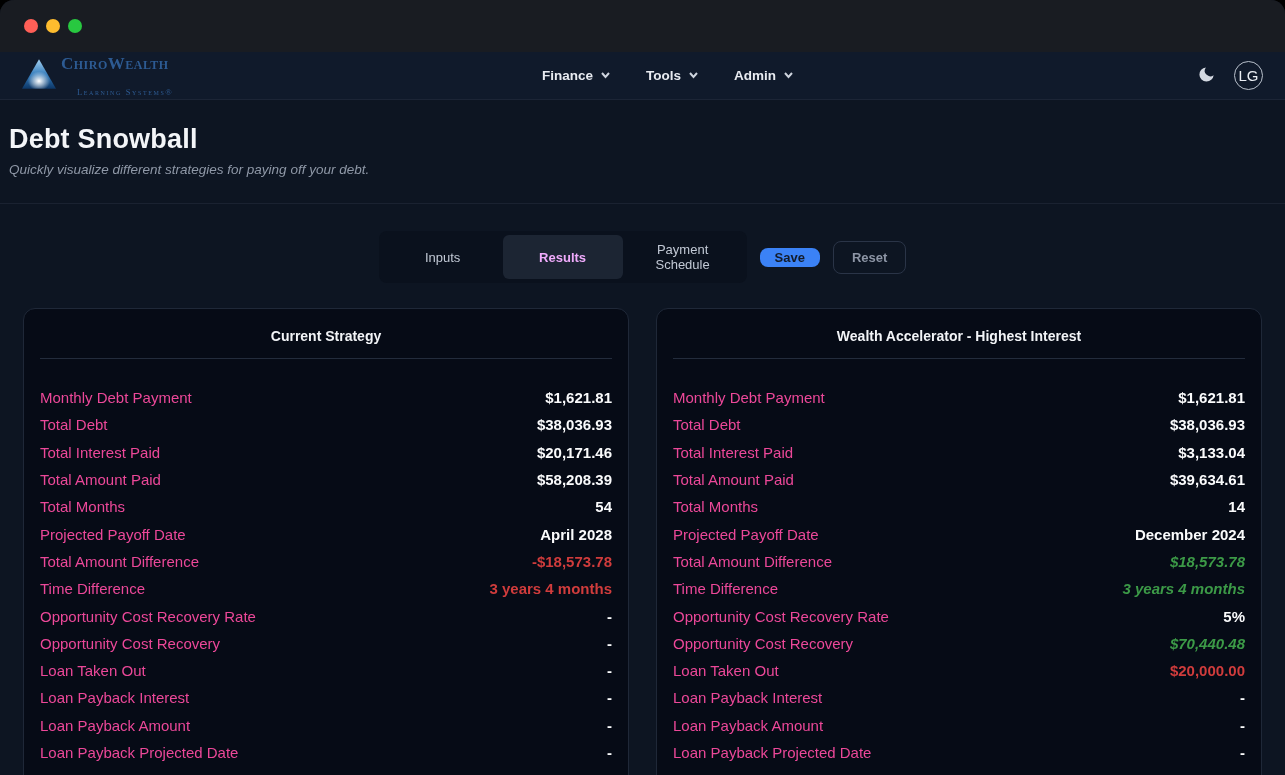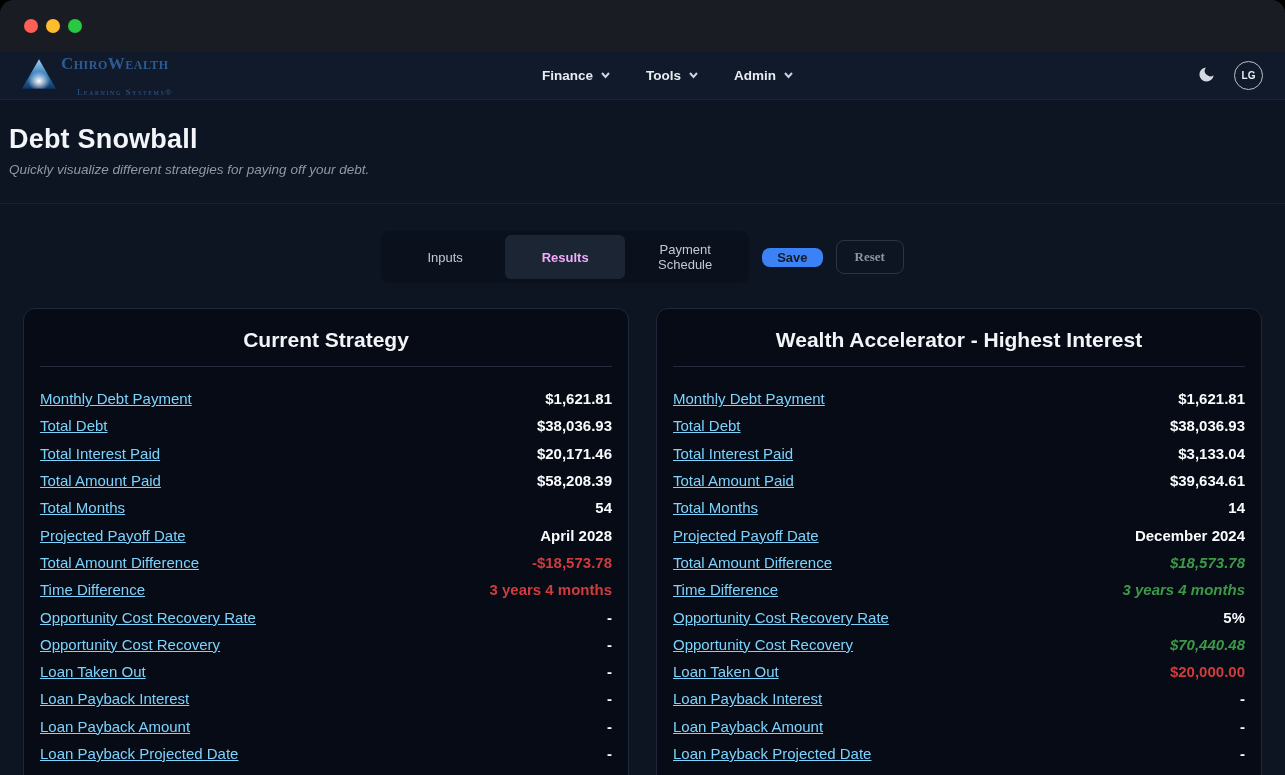--- a/index.html
+++ b/index.html
@@ -27,47 +27,47 @@
   .logo-tagline { font-family:"Liberation Serif","DejaVu Serif",serif; font-variant:small-caps;
                   font-size:8.5px; color:#2d5b93; letter-spacing:1.6px; padding-left:16px; margin-top:16px; }
   .nav-center { position:absolute; left:calc(50% + 25px); transform:translateX(-50%);
                 display:flex; gap:36px; }
   .nav-item { display:flex; align-items:center; gap:7px; background:none; border:none; cursor:pointer;
               color:#e8ebf1; font-size:13.5px; font-weight:700; font-family:inherit; }
   .chev { width:10px; height:10px; stroke:#cdd3dd; stroke-width:2; fill:none; }
   .nav-right { margin-left:auto; display:flex; align-items:center; gap:18px; }
   .icon-btn { background:none; border:none; cursor:pointer; display:flex; align-items:center; }
   .avatar { width:29px; height:29px; border-radius:50%; border:1px solid #b9c1cc; background:transparent;
-            color:#e9edf3; font-size:10px; font-weight:700; display:flex; align-items:center;
+            color:#e9edf3; font-size:15px; font-weight:400; display:flex; align-items:center;
             justify-content:center; cursor:pointer; font-family:inherit; }
 
   
   .page-header { padding:24px 9px 26px; border-bottom:1px solid #1a2231; }
   .page-title { font-size:27px; font-weight:700; color:#f3f5f8; letter-spacing:.2px; }
   .page-subtitle { margin-top:7px; font-size:13.5px; color:#8f98a7;font-style:italic; }
 
   
   .toolbar { margin-top:27px; display:flex; justify-content:center; align-items:center; gap:13px; }
   .tab-group { display:flex; background:#0a111d; border-radius:8px; padding:4px; }
   .tab { width:120px; padding:7px 6px; text-align:center; font-size:13px; color:#c2c9d5;
          background:transparent; border:none; border-radius:6px; cursor:pointer; font-family:inherit; }
   .tab.active { background:#1c2533; color:#f0abfc; font-weight:700; }
   .btn-save { background:#3b82f6; color:#131b29; font-weight:700; font-size:13px; border:none;
               border-radius:8px; padding:2px 15px; cursor:pointer; font-family:inherit; }
   .btn-reset { background:transparent; color:#8d95a5; font-weight:600; font-size:13px;
-               border:1px solid #2a3447; border-radius:8px; padding:8px 18px; cursor:pointer; font-family:Liberation Serif, serif; }
+               border:1px solid #2a3447; border-radius:8px; padding:8px 18px; cursor:pointer; font-family:Liberation Sans, sans-serif; }
 
   
   .panels { margin-top:25px; display:flex; gap:27px; padding:0 23px; align-items:flex-start; }
   .panel { flex:1; background:#060b16; border:1px solid #1f2838; border-radius:12px;
            padding:19px 16px; height:640px; overflow:hidden; }
-  .panel-title { text-align:center; font-size:21px; font-weight:700; color:#f2f4f7;
-                 padding-bottom:14px; border-bottom:1px solid #232c3c; margin-bottom:18px; }
+  .panel-title { text-align:center; font-size:14px; font-weight:700; color:#f2f4f7;
+                 padding-bottom:14px; border-bottom:1px solid #232c3c; margin-bottom:25px; }
   .row { display:flex; justify-content:space-between; align-items:center; height:27.3px; font-size:15px; }
-  .row-label { color:#7dd3fc;text-decoration:underline; }
+  .row-label { color:#ec4899; }
   .row-value { font-weight:700; color:#fafbfc; }
   .row-value.negative { color:#d03c3c; }
   .row-value.positive { color:#3c9a47;font-style:italic; }
 </style>
 </head>
 <body>
 
 <div class="window">
 
   <div class="titlebar">

